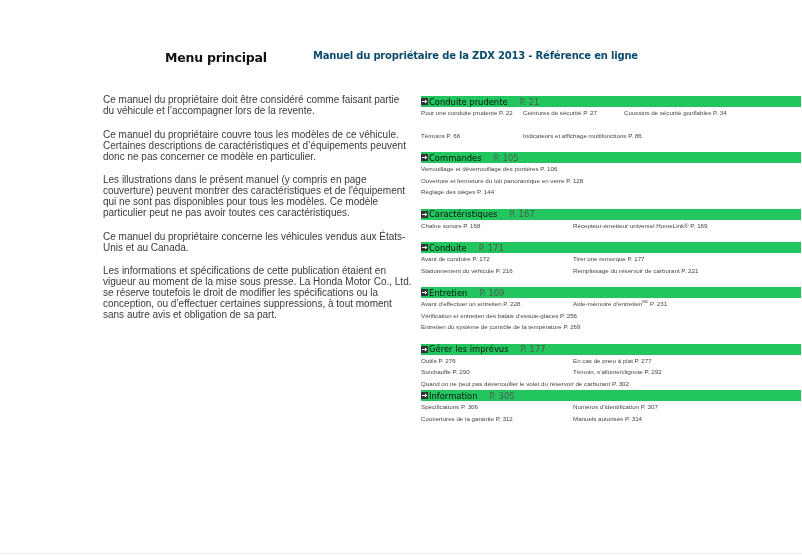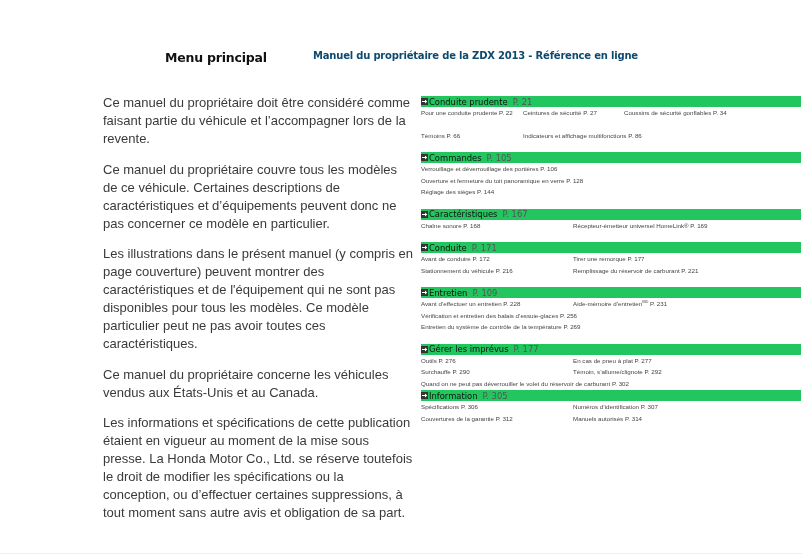--- a/index.html
+++ b/index.html
@@ -13,39 +13,39 @@
       color: #111111; text-decoration: none; white-space: nowrap; letter-spacing: -0.2px;
     }
     .doc-title {
       position: absolute; left: 313px; top: 0;
       font-family: "DejaVu Sans", sans-serif; font-weight: bold; font-size: 10px;
       color: #0c4a6e; white-space: nowrap; letter-spacing: -0.2px;
     }
 
     .intro { position: absolute; left: 103px; top: 94px; width: 310px; }
     .intro p {
-      font-family: "Liberation Sans", sans-serif; font-size: 13px; line-height: 18px;
+      font-family: "Liberation Sans", sans-serif; font-size: 10px; line-height: 11px;
       color: #3a3a3a; margin-bottom: 12.6px;
     }
 
     .toc { position: absolute; left: 421px; top: 96px; width: 380px; }
     .section { margin-bottom: 0; }
     .section-header {
       display: flex; align-items: center;
       background: #22c55e; height: 11px; width: 380px;
       font-family: "DejaVu Sans", sans-serif; font-size: 8.4px; color: #1a1a1a;
       cursor: pointer; text-decoration: none; white-space: nowrap;
     }
     .arrow-icon {
       display: inline-block; width: 7px; height: 7px; background: #333333; margin-right: 1px;
       position: relative; flex: 0 0 auto;
     }
     .arrow-icon svg { position: absolute; left: 0; top: 0; }
     .section-title { font-weight: normal; color: #111111; }
-    .section-page { color: #555555; margin-left: 5px; }
+    .section-page { color: #555555; margin-left: 12px; }
 
     .rows { padding-top: 1px; }
     .row { position: relative; height: 11.5px; }
     .item {
       position: absolute; top: 1px; white-space: nowrap;
       font-family: "Liberation Sans", sans-serif; font-size: 6.2px; color: #444444;
       cursor: pointer; text-decoration: none;
     }
     .item sup { font-size: 4px; vertical-align: top; line-height: 1; }
     .spacer { height: 10px; }

